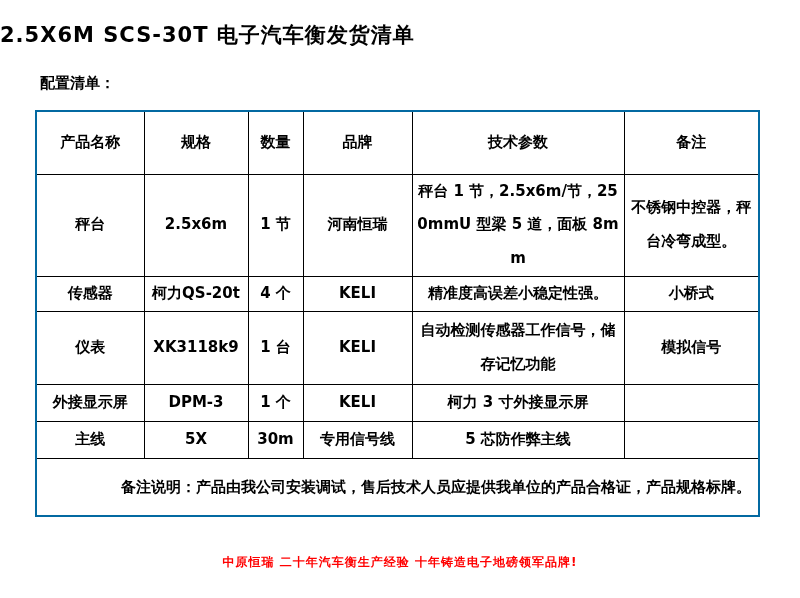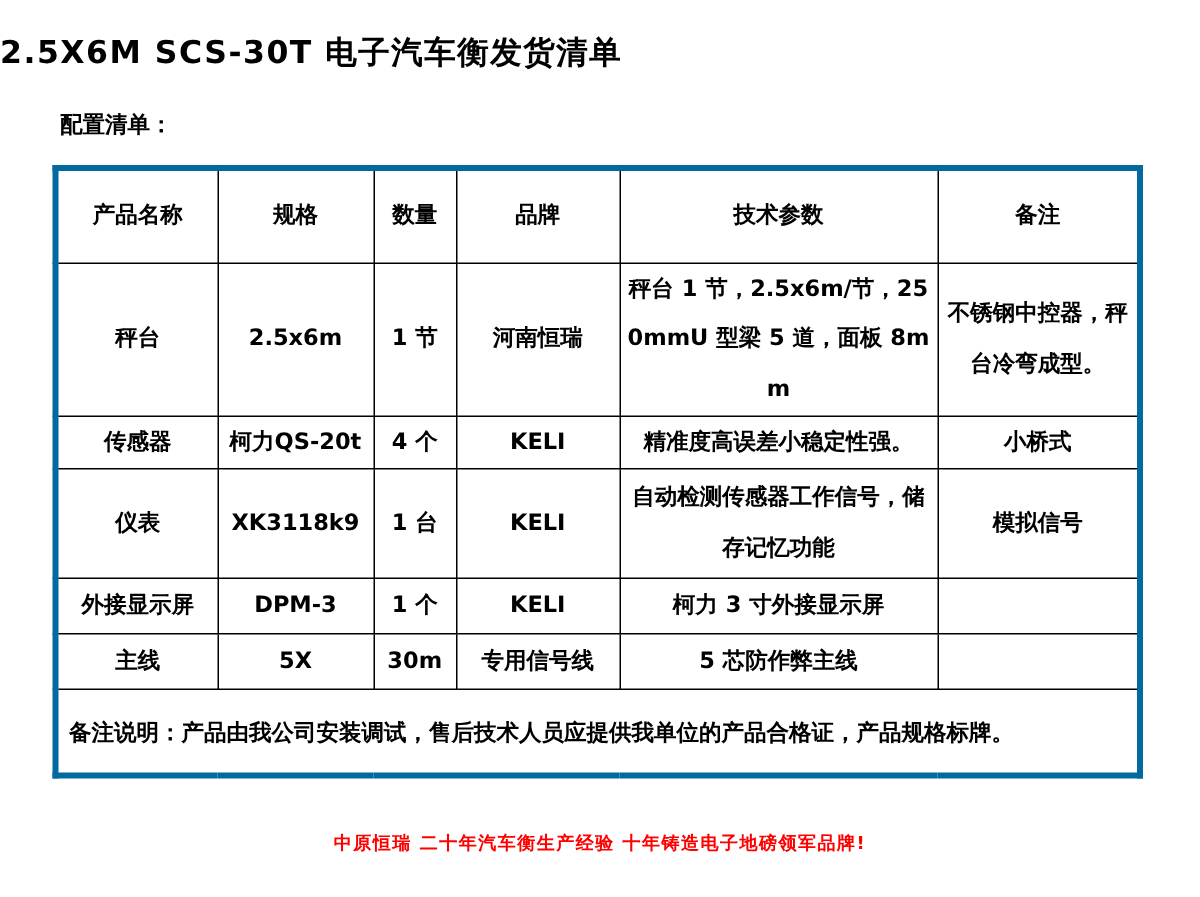--- a/index.html
+++ b/index.html
@@ -34,21 +34,21 @@
     font-weight: 600;
     margin-top: 10px;
   }
   table.sheet-table {
     position: absolute;
     left: 35px;
     top: 110px;
     width: 723px;
     table-layout: fixed;
     border-collapse: collapse;
-    border: 4px solid #0369a1;
+    border: 2px solid #0369a1;
     font-size: 15px;
     font-weight: 600;
   }
   .sheet-table th,
   .sheet-table td {
     border: 1px solid #000000;
     text-align: center;
     vertical-align: middle;
     padding: 0 3px;
     line-height: 2.25;
@@ -58,21 +58,21 @@
   }
   .sheet-table thead tr       { height: 63px; }
   .sheet-table tbody tr:nth-child(1) { height: 74px; }
   .sheet-table tbody tr:nth-child(2) { height: 35px; padding-left: 10px; }
   .sheet-table tbody tr:nth-child(3) { height: 73px; }
   .sheet-table tbody tr:nth-child(4) { height: 37px; }
   .sheet-table tbody tr:nth-child(5) { height: 37px; }
   .sheet-table tbody tr:nth-child(6) { height: 39px; text-decoration: underline; }
   .sheet-table tfoot tr       { height: 58px; }
   .sheet-table tfoot td {
-    text-align: left;
+    text-align: right;
     padding: 0 7px;
     line-height: 1.6;
     word-break: normal;
   }
   .doc-tagline {
     position: absolute;
     top: 554px;
     left: 0;
     width: 800px;
     text-align: center;

